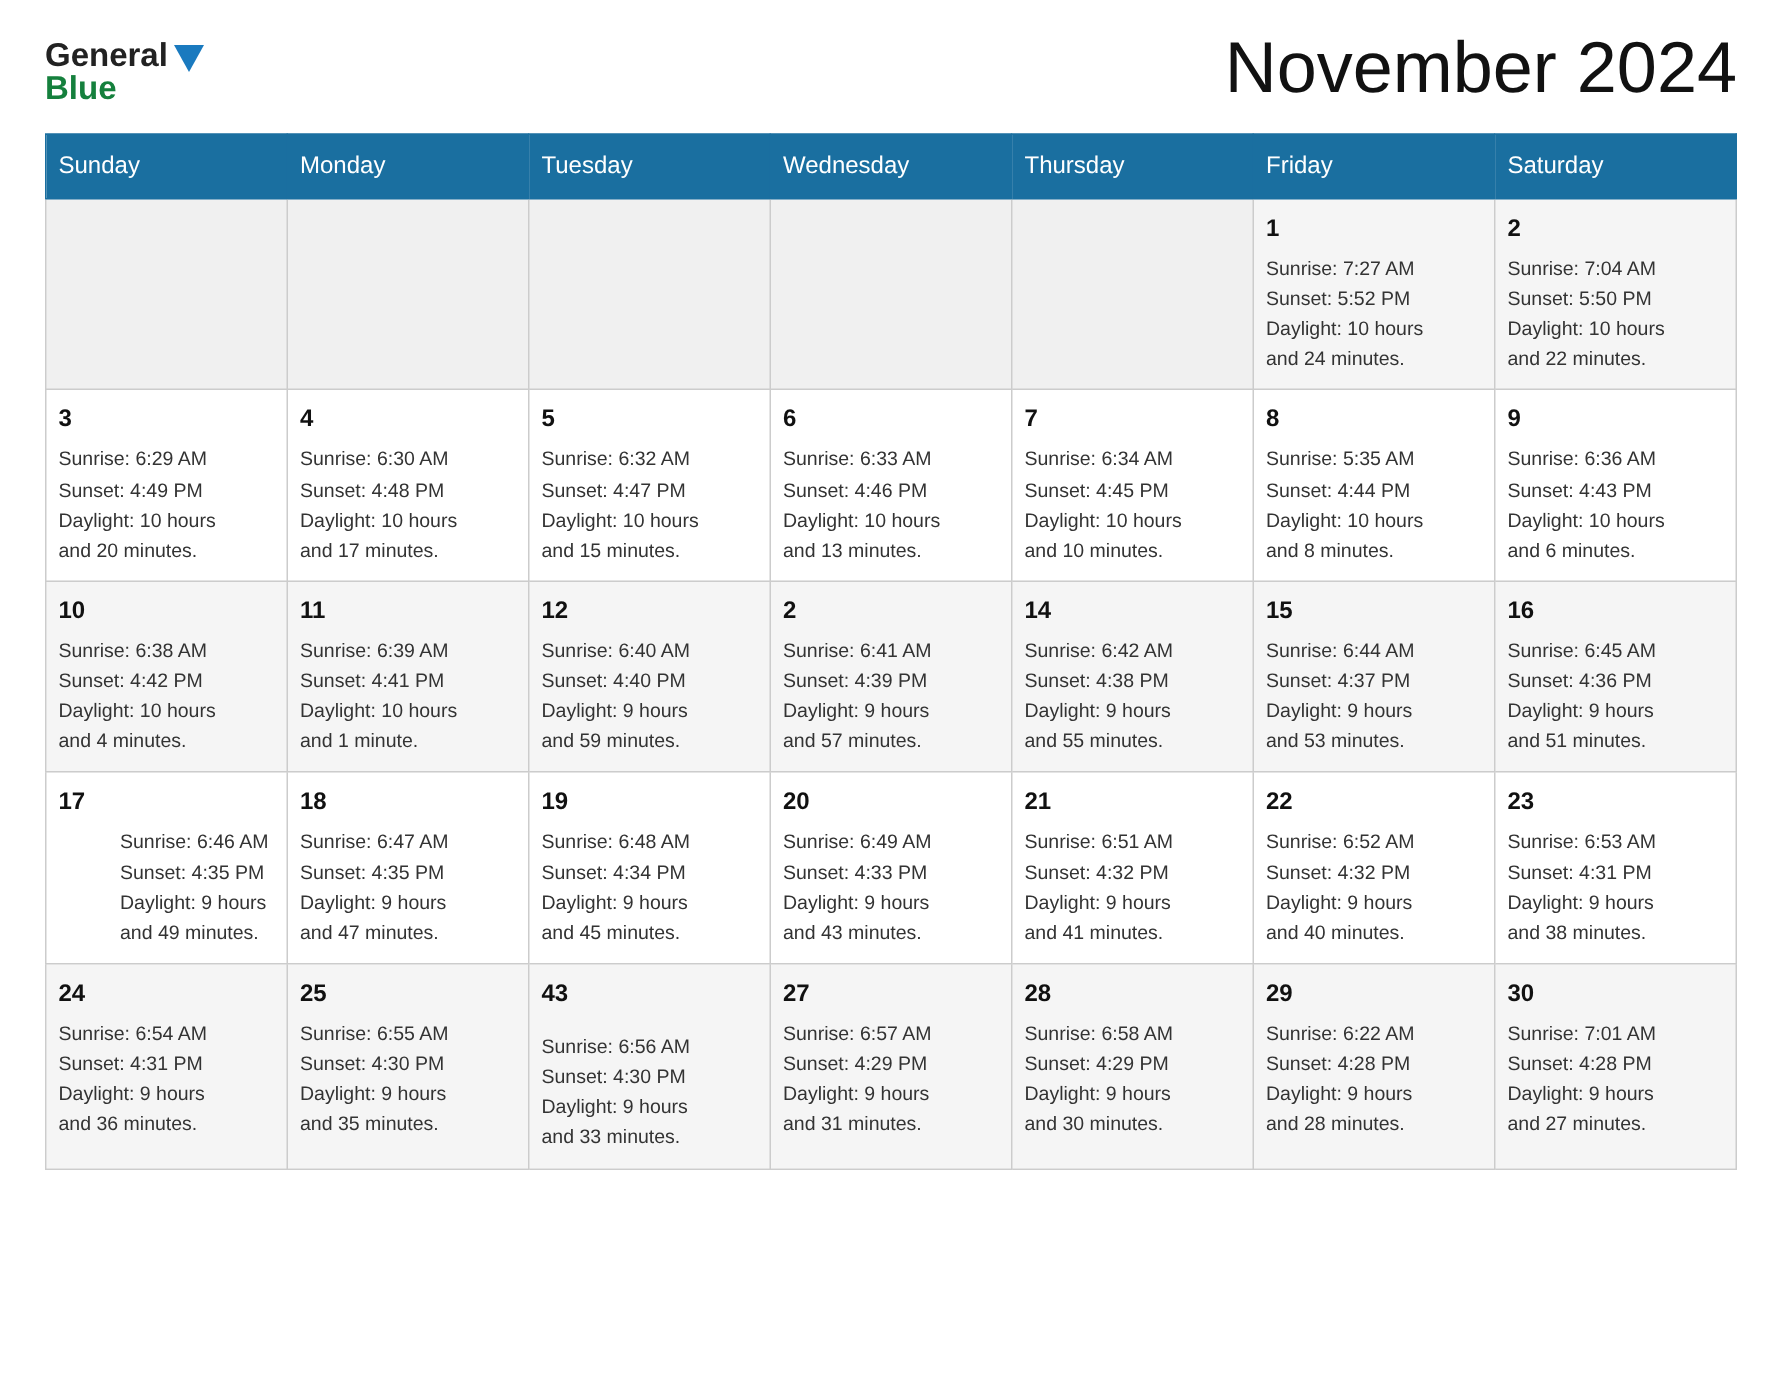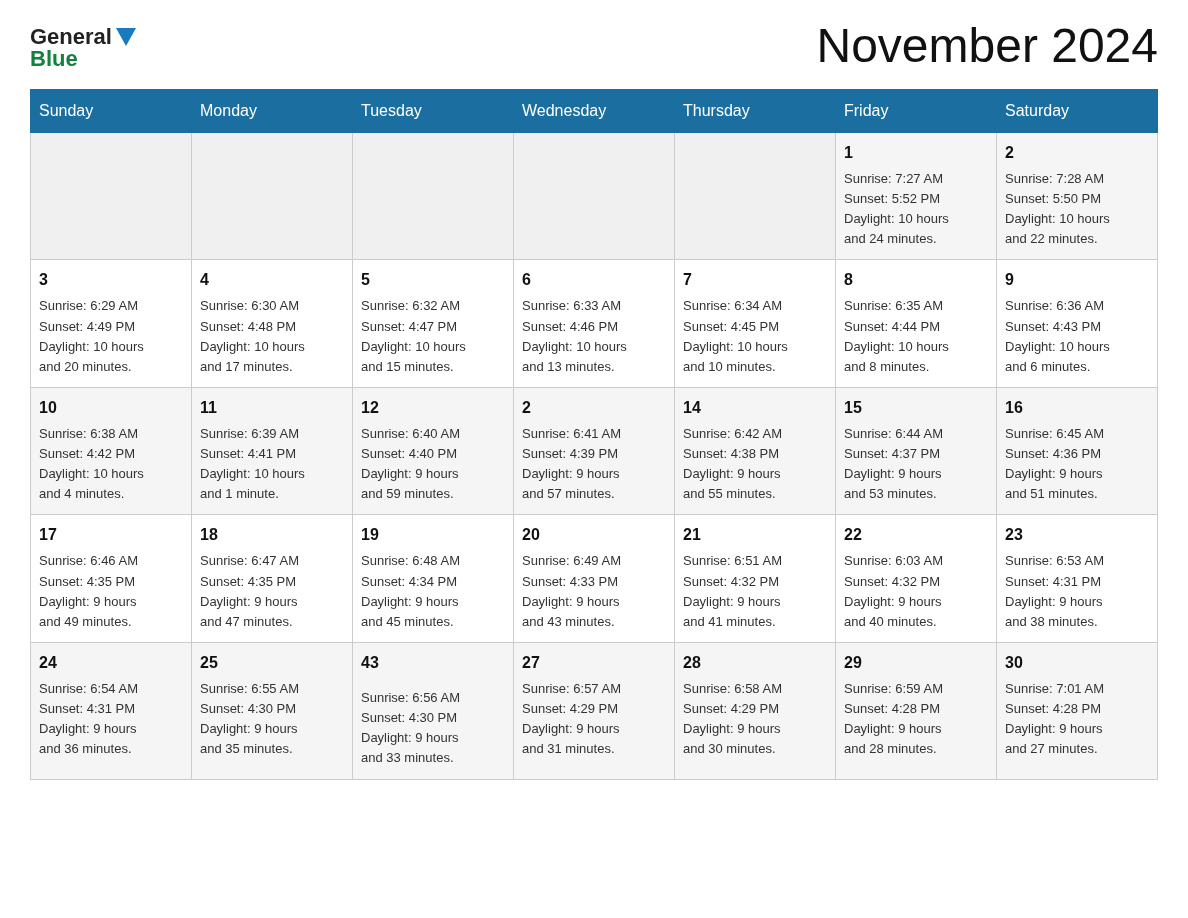--- a/index.html
+++ b/index.html
@@ -105,21 +105,21 @@
     }
     .empty-cell {
       background: #f0f0f0;
     }
   </style>
 </head>
 <body>
 
 <div class="header-area">
   <div class="logo">
-    <div style="display:flex; align-items:center; gap:2px;">
+    <div style="display:flex; align-items:flex-end; gap:2px;">
       <span class="logo-general">General</span>
       <div class="logo-triangle"></div>
     </div>
     <span class="logo-blue">Blue</span>
   </div>
   <div class="title-area">
     <div class="month-title">November 2024</div>
   </div>
 </div>
 
@@ -144,21 +144,21 @@
         <td class="empty-cell"></td>
         <td>
           <span class="day-number">1</span>
           <div class="sun-info" style="white-space: pre-line;">Sunrise: 7:27 AM
 Sunset: 5:52 PM
 Daylight: 10 hours
 and 24 minutes.</div>
         </td>
         <td>
           <span class="day-number">2</span>
-          <div class="sun-info" style="white-space: pre-line;">Sunrise: 7:28 AM
+          <div class="sun-info" style="white-space: pre-line;">Sunrise: 7:04 AM
 Sunset: 5:50 PM
 Daylight: 10 hours
 and 22 minutes.</div>
         </td>
       </tr>
       <tr>
         <td>
           <span class="day-number">3</span>
           <div class="sun-info" style="white-space: pre-line;">Sunrise: 6:29 AM
 Sunset: 4:49 PM
@@ -188,21 +188,21 @@
         </td>
         <td>
           <span class="day-number">7</span>
           <div class="sun-info" style="white-space: pre-line;">Sunrise: 6:34 AM
 Sunset: 4:45 PM
 Daylight: 10 hours
 and 10 minutes.</div>
         </td>
         <td>
           <span class="day-number">8</span>
-          <div class="sun-info" style="white-space: pre-line;">Sunrise: 6:35 AM
+          <div class="sun-info" style="white-space: pre-line;">Sunrise: 5:35 AM
 Sunset: 4:44 PM
 Daylight: 10 hours
 and 8 minutes.</div>
         </td>
         <td>
           <span class="day-number">9</span>
           <div class="sun-info" style="white-space: pre-line;">Sunrise: 6:36 AM
 Sunset: 4:43 PM
 Daylight: 10 hours
 and 6 minutes.</div>
@@ -255,21 +255,21 @@
           <span class="day-number">16</span>
           <div class="sun-info" style="white-space: pre-line;">Sunrise: 6:45 AM
 Sunset: 4:36 PM
 Daylight: 9 hours
 and 51 minutes.</div>
         </td>
       </tr>
       <tr>
         <td>
           <span class="day-number">17</span>
-          <div class="sun-info" style="white-space: pre-line;">Sunrise: 6:46 AM
+          <div class="sun-info" style="white-space: pre-line; margin-left: 41px;">Sunrise: 6:46 AM
 Sunset: 4:35 PM
 Daylight: 9 hours
 and 49 minutes.</div>
         </td>
         <td>
           <span class="day-number">18</span>
           <div class="sun-info" style="white-space: pre-line;">Sunrise: 6:47 AM
 Sunset: 4:35 PM
 Daylight: 9 hours
 and 47 minutes.</div>
@@ -290,21 +290,21 @@
         </td>
         <td>
           <span class="day-number">21</span>
           <div class="sun-info" style="white-space: pre-line;">Sunrise: 6:51 AM
 Sunset: 4:32 PM
 Daylight: 9 hours
 and 41 minutes.</div>
         </td>
         <td>
           <span class="day-number">22</span>
-          <div class="sun-info" style="white-space: pre-line;">Sunrise: 6:03 AM
+          <div class="sun-info" style="white-space: pre-line;">Sunrise: 6:52 AM
 Sunset: 4:32 PM
 Daylight: 9 hours
 and 40 minutes.</div>
         </td>
         <td>
           <span class="day-number">23</span>
           <div class="sun-info" style="white-space: pre-line;">Sunrise: 6:53 AM
 Sunset: 4:31 PM
 Daylight: 9 hours
 and 38 minutes.</div>
@@ -341,21 +341,21 @@
         </td>
         <td>
           <span class="day-number">28</span>
           <div class="sun-info" style="white-space: pre-line;">Sunrise: 6:58 AM
 Sunset: 4:29 PM
 Daylight: 9 hours
 and 30 minutes.</div>
         </td>
         <td>
           <span class="day-number">29</span>
-          <div class="sun-info" style="white-space: pre-line;">Sunrise: 6:59 AM
+          <div class="sun-info" style="white-space: pre-line;">Sunrise: 6:22 AM
 Sunset: 4:28 PM
 Daylight: 9 hours
 and 28 minutes.</div>
         </td>
         <td>
           <span class="day-number">30</span>
           <div class="sun-info" style="white-space: pre-line;">Sunrise: 7:01 AM
 Sunset: 4:28 PM
 Daylight: 9 hours
 and 27 minutes.</div>

